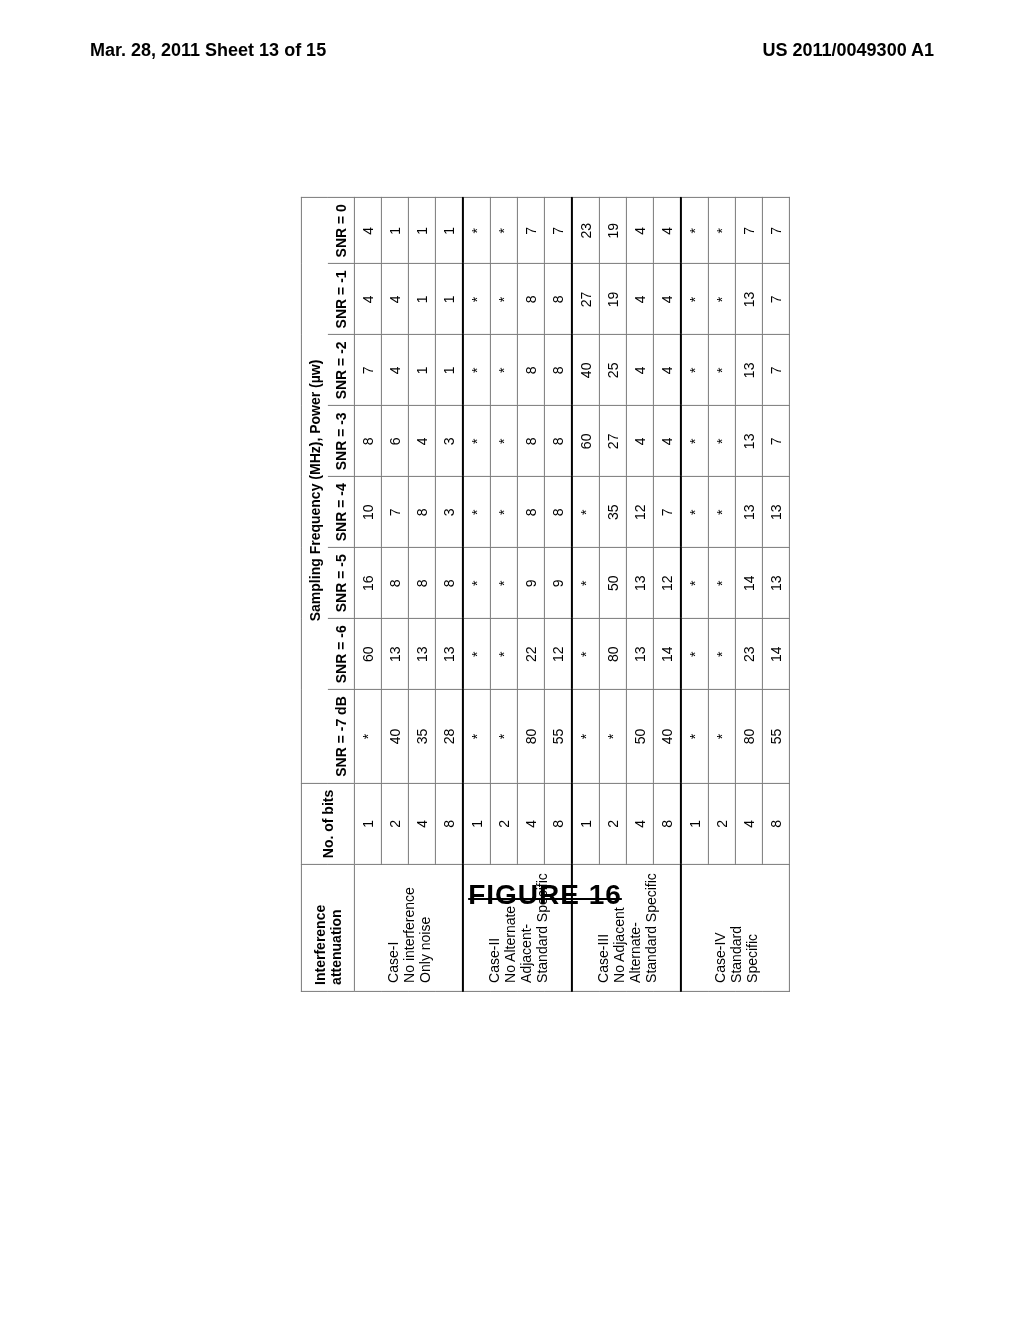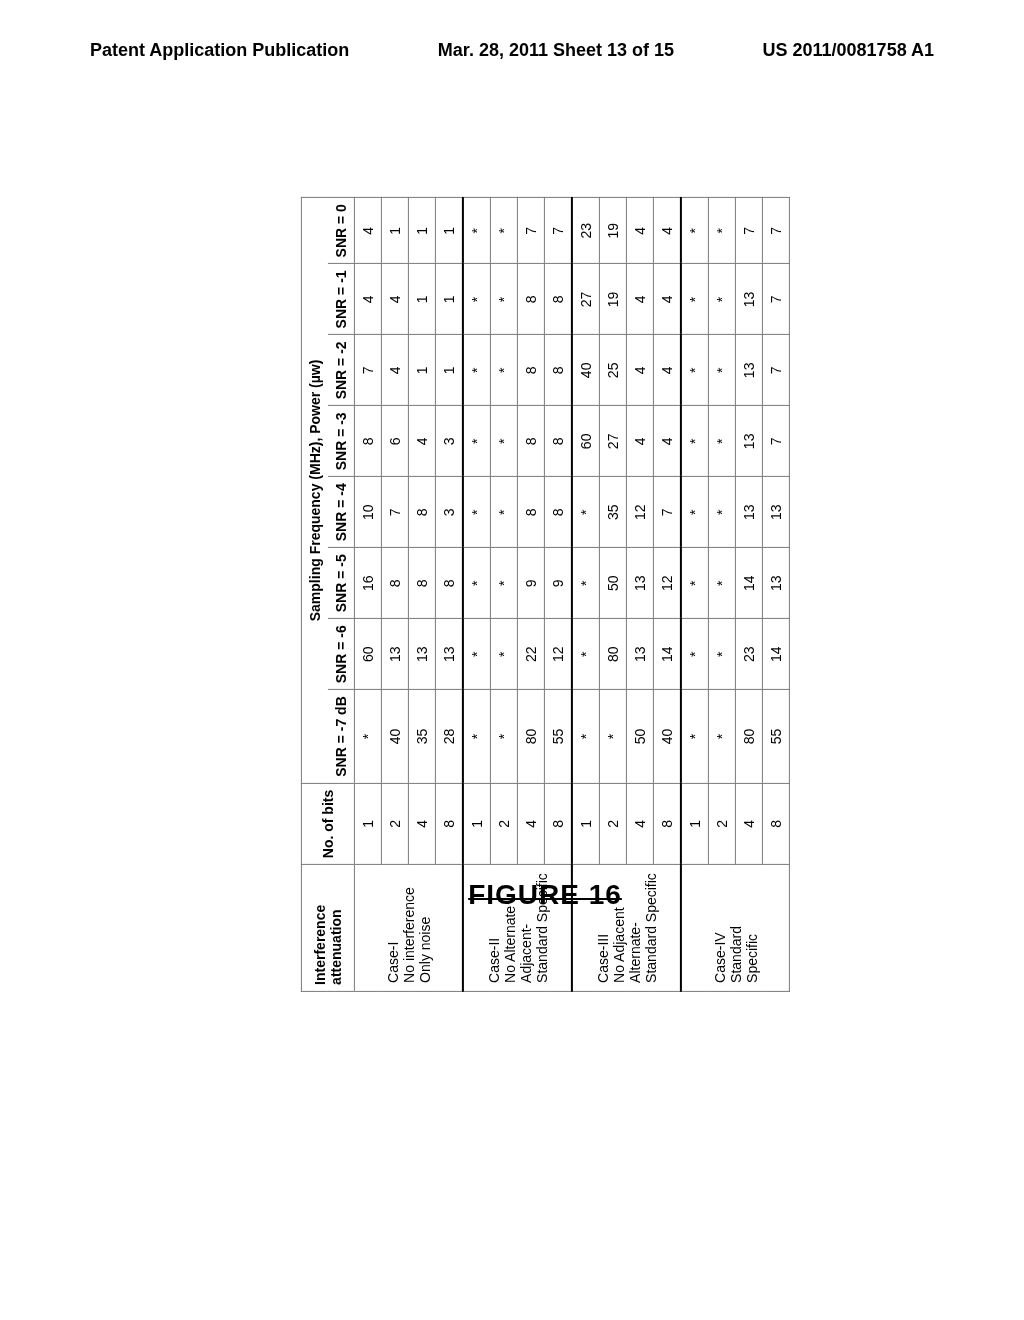--- a/index.html
+++ b/index.html
@@ -65,23 +65,22 @@
     border-bottom: none;
   }
   .head-row2 th {
     border-top: none;
   }
 </style>
 </head>
 <body>
 
 <div class="header">
-  <span>Patent Application Publication</span>
   <span>Mar. 28, 2011  Sheet 13 of 15</span>
-  <span>US 2011/0081758 A1</span>
+  <span>US 2011/0049300 A1</span>
 </div>
 
 <div class="content-area">
   <div class="rot-wrap">
     <table>
       <thead>
         <tr class="head-row1">
           <th rowspan="2" style="text-align:left">
             <span>Interference</span><br>
             <span>attenuation</span>

